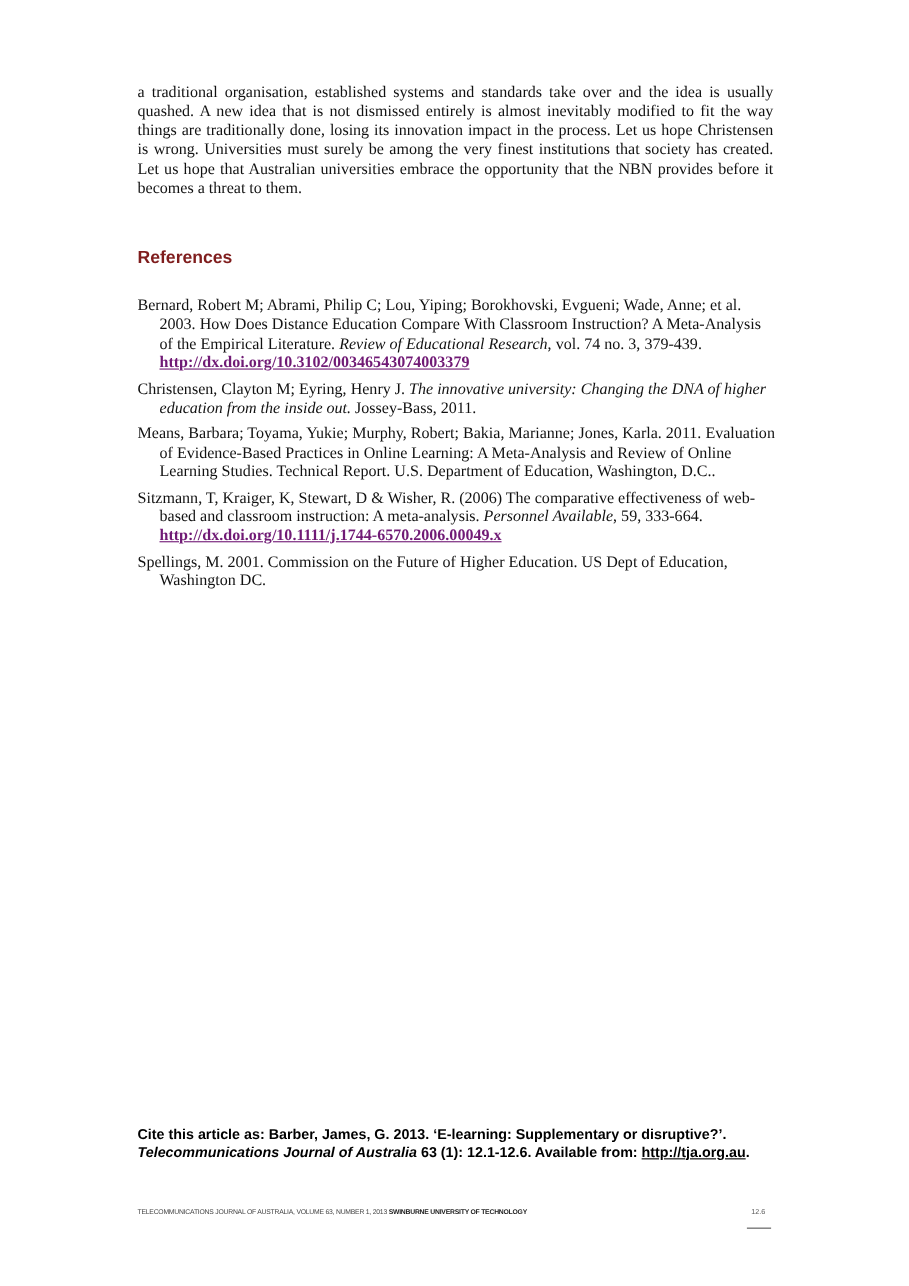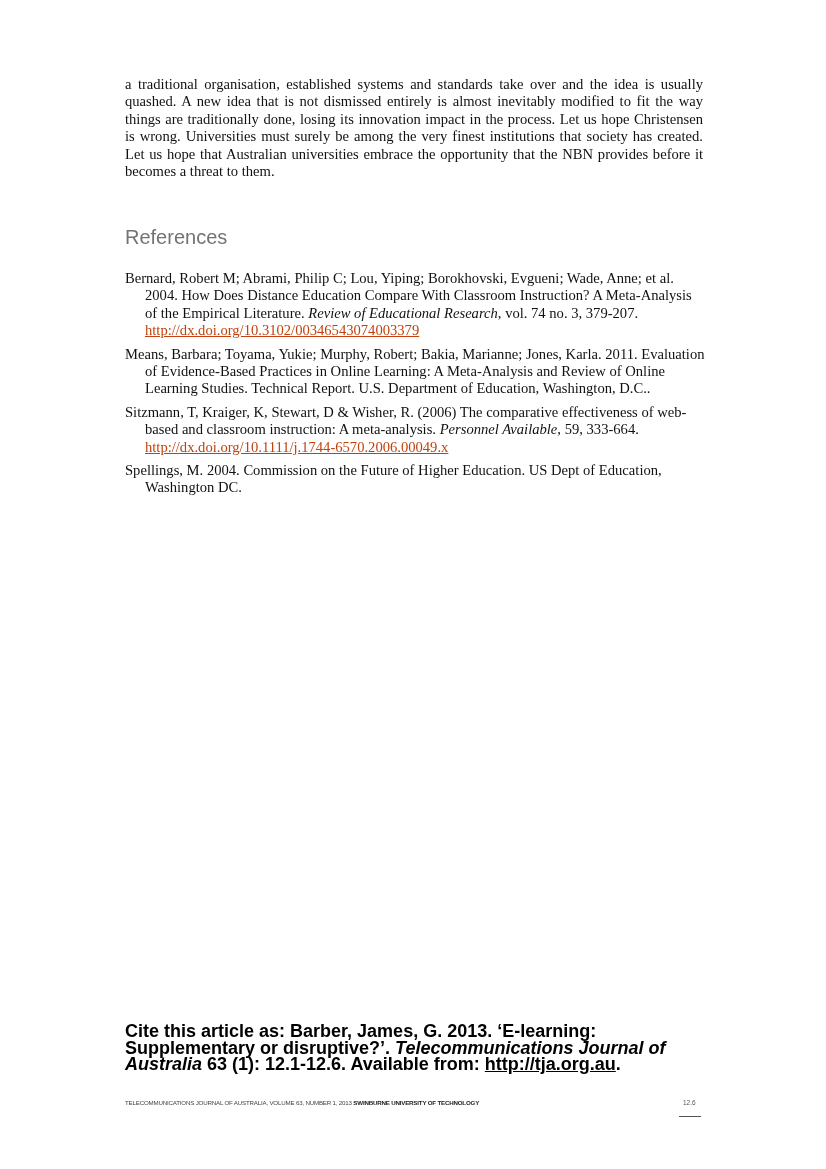--- a/index.html
+++ b/index.html
@@ -5,33 +5,33 @@
     html, body { margin: 0; padding: 0; background: #ffffff; }
     body { width: 826px; height: 1169px; position: relative; overflow: hidden; }
     .page { position: absolute; left: 0; top: 12px; width: 826px; height: 1169px; background: #fff; }
     .body-para {
       position: absolute; left: 125px; top: 64px; width: 578px;
       font-family: "Liberation Serif", serif; font-size: 14.6px; line-height: 17.4px;
       color: #111; text-align: justify; margin: 0;
     }
     .ref-heading {
       position: absolute; left: 125px; top: 214px;
-      font-family: "Liberation Sans", sans-serif; font-size: 20px; font-weight: normal;
-      color: #737373; margin: 0;
+      font-family: "Liberation Sans", sans-serif; font-size: 16px; font-weight: bold;
+      color: #7f1d1d; margin: 0;
     }
     .ref-list { position: absolute; left: 125px; top: 258px; width: 580px; margin: 0; padding: 0; list-style: none; }
     .ref {
       font-family: "Liberation Serif", serif; font-size: 14.6px; line-height: 17.4px; color: #111;
       padding-left: 20px; text-indent: -20px; margin: 0 0 6px 0;
     }
     .ref i { }
-    .ref a { color: #c2410c; text-decoration: underline; }
+    .ref a { color: #701a75; text-decoration: underline; font-weight: bold; }
     .cite {
       position: absolute; left: 125px; top: 1011px; width: 590px;
-      font-family: "Liberation Sans", sans-serif; font-size: 18px; font-weight: bold; line-height: 16.5px; color: #000; margin: 0;
+      font-family: "Liberation Sans", sans-serif; font-size: 13px; font-weight: bold; line-height: 16.5px; color: #000; margin: 0;
     }
     .cite a { color: #000; text-decoration: underline; }
     .footer {
       position: absolute; left: 125px; top: 1087px; width: 575px;
       font-family: "Liberation Sans", sans-serif; font-size: 6.2px; color: #444; letter-spacing: -0.2px;
     }
     .footer b { font-weight: bold; color: #222; }
     .page-num {
       position: absolute; left: 683px; top: 1087px;
       font-family: "Liberation Sans", sans-serif; font-size: 6.5px; color: #555;
@@ -42,30 +42,33 @@
 <body>
 
 <div class="page">
 
   <p class="body-para">a traditional organisation, established systems and standards take over and the idea is usually quashed. A new idea that is not dismissed entirely is almost inevitably modified to fit the way things are traditionally done, losing its innovation impact in the process. Let us hope Christensen is wrong. Universities must surely be among the very finest institutions that society has created. Let us hope that Australian universities embrace the opportunity that the NBN provides before it becomes a threat to them.</p>
 
   <h2 class="ref-heading">References</h2>
 
   <ul class="ref-list">
     <li class="ref">
-      <span>Bernard, Robert M; Abrami, Philip C; Lou, Yiping; Borokhovski, Evgueni;  Wade, Anne; et al. 2004. How Does Distance Education Compare With Classroom Instruction? A Meta-Analysis of the Empirical Literature. </span><i>Review of Educational Research</i><span>, vol. 74 no. 3, 379-207. </span><a>http://dx.doi.org/10.3102/00346543074003379</a>
+      <span>Bernard, Robert M; Abrami, Philip C; Lou, Yiping; Borokhovski, Evgueni;  Wade, Anne; et al. 2003. How Does Distance Education Compare With Classroom Instruction? A Meta-Analysis of the Empirical Literature. </span><i>Review of Educational Research</i><span>, vol. 74 no. 3, 379-439. </span><a>http://dx.doi.org/10.3102/00346543074003379</a>
+    </li>
+    <li class="ref">
+      <span>Christensen, Clayton M; Eyring, Henry J. </span><i>The innovative university: Changing the DNA of higher education from the inside out.</i><span> Jossey-Bass, 2011.</span>
     </li>
     <li class="ref">
       <span>Means, Barbara; Toyama, Yukie; Murphy, Robert; Bakia, Marianne; Jones, Karla. 2011. Evaluation of Evidence-Based Practices in Online Learning: A Meta-Analysis and Review of Online Learning Studies. Technical Report. U.S. Department of Education, Washington, D.C..</span>
     </li>
     <li class="ref">
       <span>Sitzmann, T,  Kraiger, K, Stewart, D &amp;  Wisher, R. (2006) The comparative effectiveness of web-based and classroom instruction: A meta-analysis. </span><i>Personnel Available</i><span>, 59, 333-664. </span><a>http://dx.doi.org/10.1111/j.1744-6570.2006.00049.x</a>
     </li>
     <li class="ref">
-      <span>Spellings, M. 2004.  Commission on the Future of Higher Education. US Dept of Education, Washington DC.</span>
+      <span>Spellings, M. 2001.  Commission on the Future of Higher Education. US Dept of Education, Washington DC.</span>
     </li>
   </ul>
 
   <p class="cite">
     <span>Cite this article as: Barber, James, G. 2013. ‘E-learning: Supplementary or disruptive?’. </span><i>Telecommunications Journal of Australia</i><span> 63 (1): 12.1-12.6. Available from: </span><a>http://tja.org.au</a><span>.</span>
   </p>
 
   <div class="footer">
     <span>TELECOMMUNICATIONS JOURNAL OF AUSTRALIA, VOLUME 63, NUMBER 1, 2013 </span><b>SWINBURNE UNIVERSITY OF TECHNOLOGY</b>
   </div>

